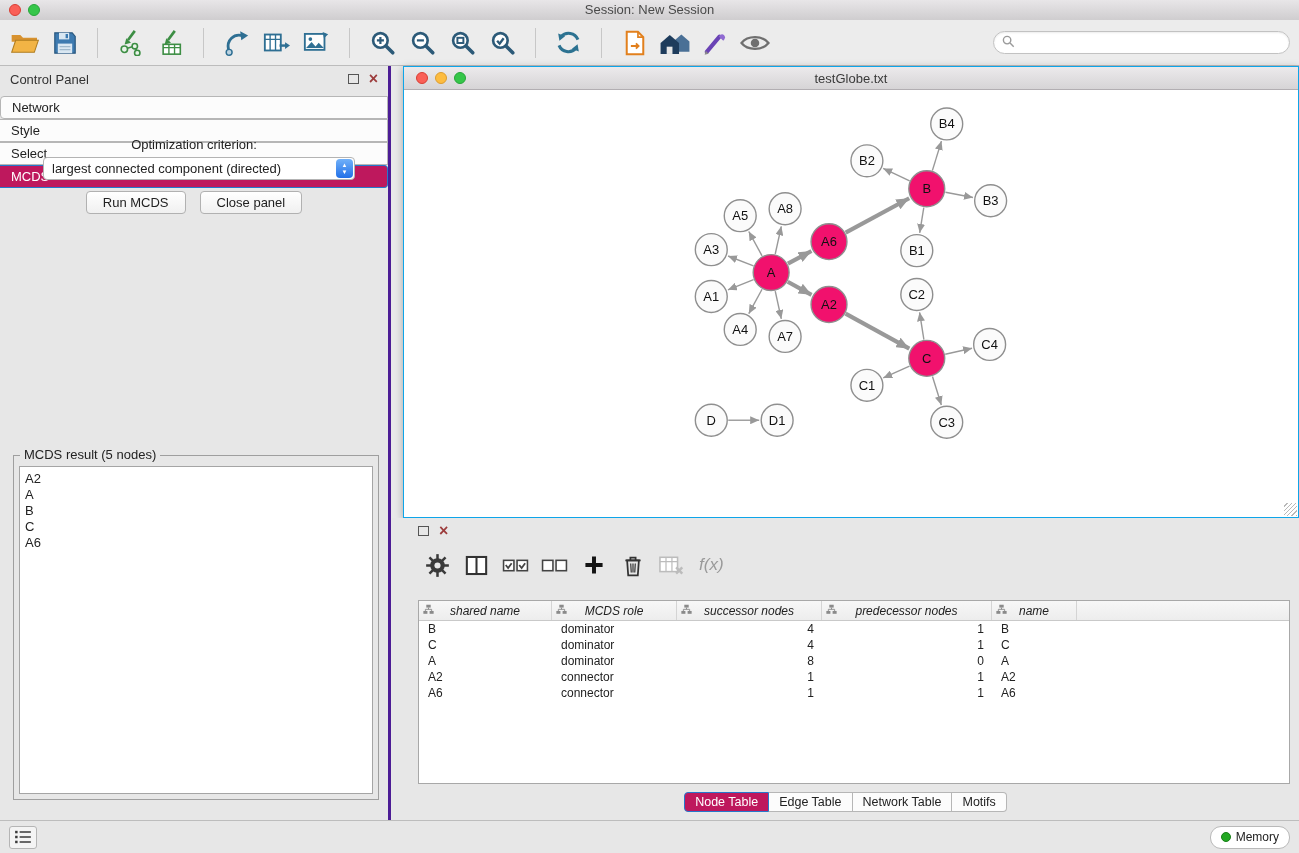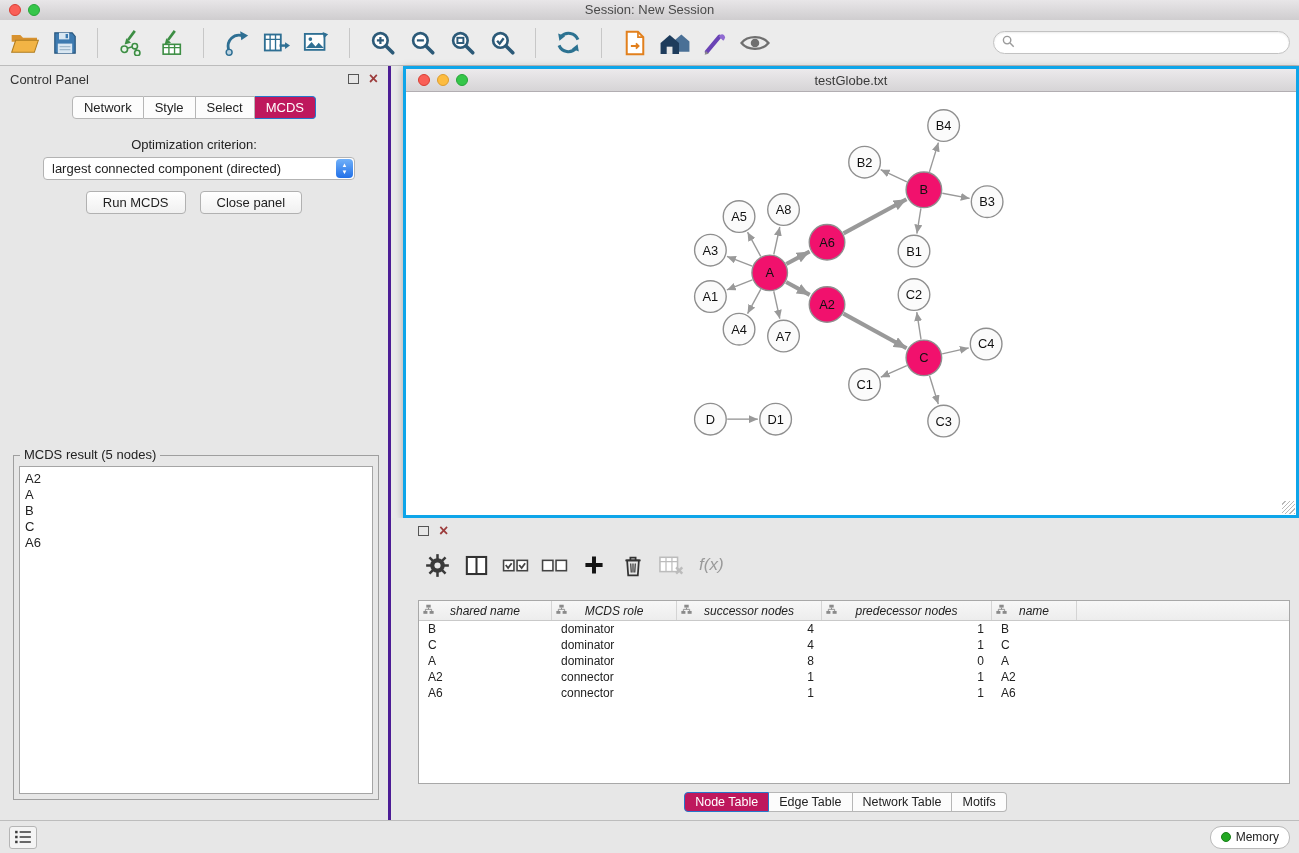--- a/index.html
+++ b/index.html
@@ -26,21 +26,21 @@
     box-shadow:inset 0 1px 2px rgba(0,0,0,.08);}
   .search input{border:none;outline:none;flex:1;font-size:13px;background:transparent;margin-left:5px;
     font-family:"Liberation Sans",sans-serif;}
   
   .control-panel{position:absolute;top:66px;left:0;width:391px;bottom:33px;background:#e7e7e7;
     border-right:3px solid #4c1d95;box-sizing:border-box;}
   .panel-header{display:flex;align-items:center;height:26px;padding:0 10px;}
   .panel-title{font-size:13px;color:#333;flex:1;}
   .float-btn{width:9px;height:8px;border:1.5px solid #555;margin-right:10px;display:inline-block;}
   .close-x{font-size:16px;font-weight:bold;color:#9c3c3c;line-height:14px;}
-  .cp-tabs{position:absolute;top:30px;left:0;right:0;display:flex;justify-content:center;}
+  .cp-tabs{position:absolute;top:30px;left:0;right:0;display:flex;justify-content:center;flex-direction:column;}
   .seg-tab{font-size:13px;padding:3px 11px;background:#fcfcfc;border:1px solid #b6b6b6;border-left:none;color:#222;}
   .seg-tab:first-child{border-left:1px solid #b6b6b6;border-radius:4px 0 0 4px;}
   .seg-tab:last-child{border-radius:0 4px 4px 0;}
   .seg-tab.sel{background:#be185d;border-color:#2677cc;color:#fff;}
   .cp-opt-label{position:absolute;top:71px;left:0;right:0;text-align:center;font-size:13px;color:#222;}
   .cp-select{position:absolute;top:91px;left:43px;width:312px;height:23px;background:#fff;
     border:1px solid #b3b3b3;border-radius:4px;display:flex;align-items:center;box-sizing:border-box;}
   .cp-select-text{flex:1;font-size:13px;padding-left:8px;white-space:nowrap;overflow:hidden;}
   .stepper{width:17px;height:19px;margin-right:1px;border-radius:4px;
     background:linear-gradient(#71b1f9,#2170e8);display:flex;flex-direction:column;align-items:center;
@@ -49,21 +49,21 @@
   .aqua-btn{padding:3px 16px;border:1px solid #b1b1b1;border-radius:4px;
     background:linear-gradient(#ffffff,#f0f0f0);font-size:13px;font-family:"Liberation Sans",sans-serif;color:#222;}
   .cp-result{position:absolute;top:389px;left:13px;right:9px;bottom:20px;border:1px solid #9f9f9f;}
   .cp-result-legend{position:absolute;top:-9px;left:6px;background:#e7e7e7;padding:0 4px;font-size:13px;color:#222;}
   .cp-list{position:absolute;top:10px;left:5px;right:5px;bottom:5px;background:#fff;
     border:1px solid #a5a5a5;overflow:hidden;padding:4px 0;}
   .cp-list-item{font-size:13px;line-height:16px;padding-left:5px;}
   
   .right{position:absolute;top:66px;left:392px;right:0;bottom:33px;}
   .network-window{position:absolute;top:0;left:11px;right:0;height:452px;background:#0c4a6e;
-    border:3px solid #0ea5e9;box-sizing:border-box;box-shadow:0 2px 8px rgba(0,0,0,.28);
+    border:1px solid #0ea5e9;box-sizing:border-box;box-shadow:0 2px 8px rgba(0,0,0,.28);
     display:flex;flex-direction:column;}
   .nw-titlebar{height:22px;background:linear-gradient(#eceaec,#d6d4d6);border-bottom:1px solid #b2aeb2;
     position:relative;display:flex;align-items:center;padding:0 12px;flex:0 0 auto;}
   .nw-title{position:absolute;left:0;right:0;text-align:center;font-size:13px;color:#3a3a3a;}
   .nw-titlebar .lights{position:relative;z-index:2;}
   .nw-content{flex:1;position:relative;background:#fff;}
   .nw-content svg{position:absolute;inset:0;width:100%;height:100%;}
   .resize-grip{position:absolute;right:1px;bottom:1px;width:13px;height:13px;
     background:repeating-linear-gradient(135deg,transparent 0 2px,#b9b9b9 2px 3px);}
   

